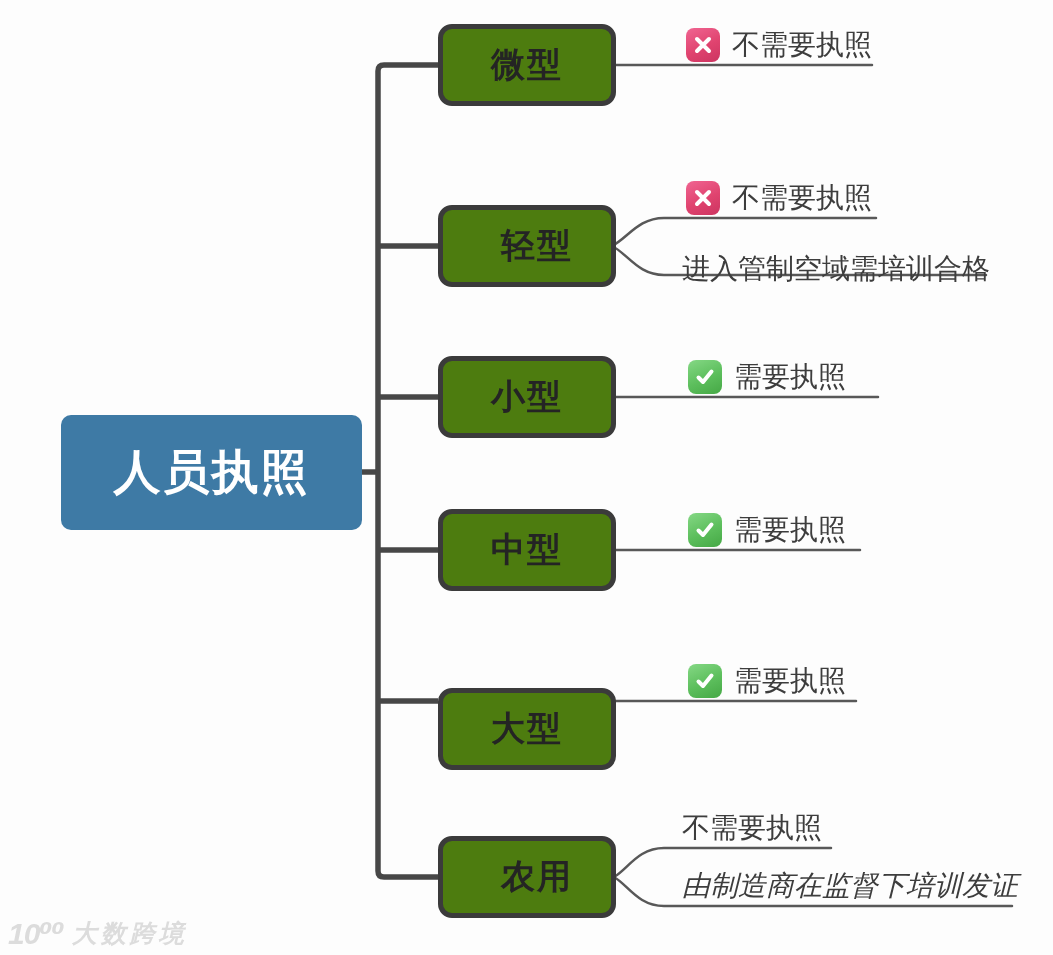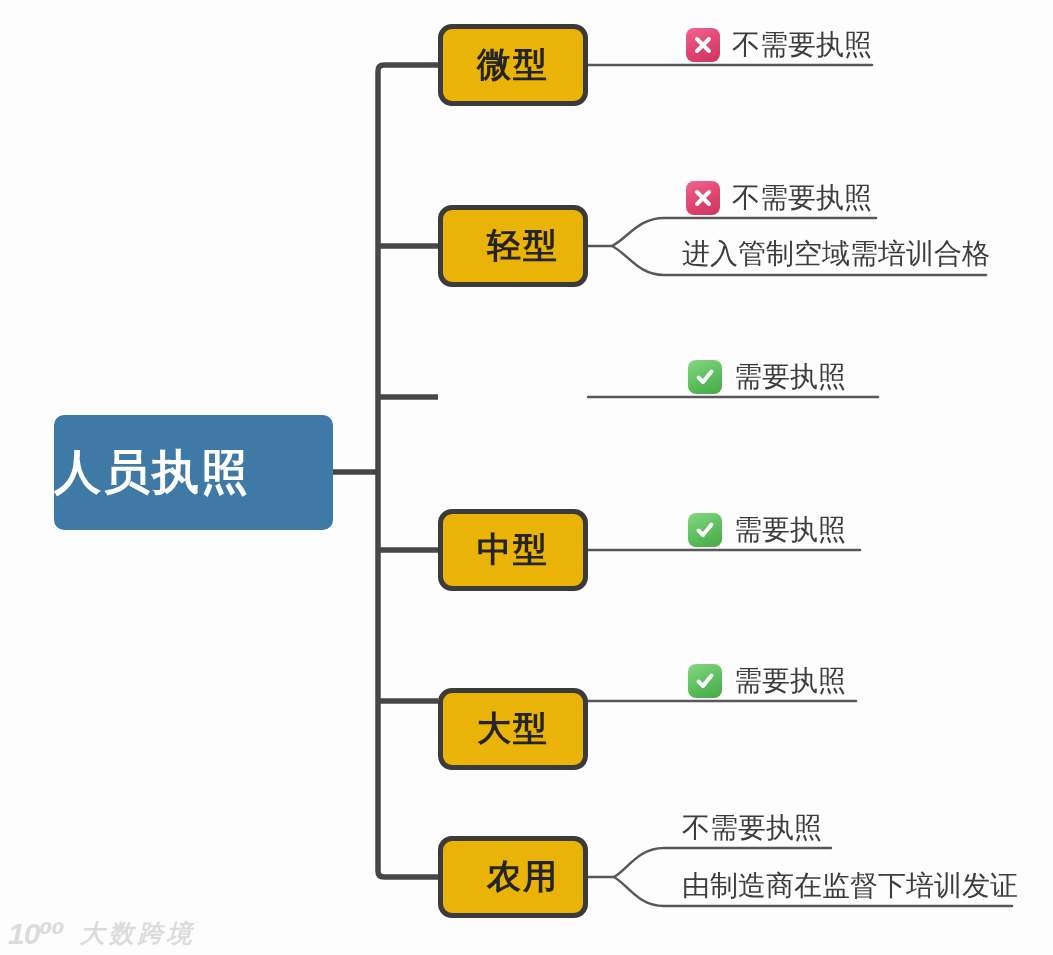--- a/index.html
+++ b/index.html
@@ -17,44 +17,45 @@
   }
   .connector-layer {
     position: absolute;
     left: 0;
     top: 0;
     pointer-events: none;
   }
   
   .root-node {
     position: absolute;
-    left: 54px;
+    left: 61px;
     top: 415px;
-    width: 279px;
+    width: 301px;
     height: 115px;
     background: #3e7aa5;
     border-radius: 10px;
     display: flex;
     align-items: center;
+    justify-content: center;
     box-sizing: border-box;
   }
   .root-node .label {
     color: #ffffff;
     font-size: 47px;
     font-weight: 700;
     letter-spacing: 2px;
     white-space: nowrap;
   }
   
   .branch-box {
     position: absolute;
     left: 438px;
-    width: 150px;
+    width: 178px;
     height: 82px;
-    background: #eab308;
+    background: #4d7c0f;
     border: 5px solid #3b3b3b;
     border-radius: 14px;
     display: flex;
     align-items: center;
     justify-content: center;
     box-sizing: border-box;
   }
   .branch-box .label {
     color: #242424;
     font-size: 34px;
@@ -90,34 +91,34 @@
   }
   .leaf-icon.cross {
     background: linear-gradient(155deg, #f06592 0%, #e0436f 55%, #cc3561 100%);
   }
   .leaf-icon.check {
     background: linear-gradient(155deg, #85d885 0%, #5cbe5c 55%, #45a845 100%);
   }
   .leaf-icon svg { display: block; }
   .l-b0  { left: 686px; top: 28px; }
   .l-b1a { left: 686px; top: 181px; }
-  .l-b1b { left: 682px; top: 237px; font-family: Liberation Mono, monospace; }
+  .l-b1b { left: 682px; top: 252px; font-family: Liberation Mono, monospace; }
   .l-b2  { left: 688px; top: 360px; }
   .l-b3  { left: 688px; top: 513px; }
   .l-b4  { left: 688px; top: 664px; }
   .l-b5a { left: 682px; top: 811px; }
-  .l-b5b { left: 682px; top: 869px; }
+  .l-b5b { left: 682px; top: 869px; font-style: italic; }
   
   .watermark {
     position: absolute;
     left: 8px;
     top: 916px;
     display: flex;
     align-items: center;
-    gap: 16px;
+    gap: 8px;
     color: #dcdcdc;
     user-select: none;
   }
   .watermark .wm-logo {
     font-size: 30px;
     font-weight: 700;
     font-style: italic;
     letter-spacing: -1px;
   }
   .watermark .wm-name {
@@ -156,20 +157,23 @@
   <div class="root-node">
     <span class="label">人员执照</span>
   </div>
 
   <div class="branch-box b0">
     <span class="label">微型</span>
   </div>
   <div class="branch-box b1">
     <span class="label">轻型</span>
   </div>
+  <div class="branch-box b2">
+    <span class="label">小型</span>
+  </div>
   <div class="branch-box b3">
     <span class="label">中型</span>
   </div>
   <div class="branch-box b4">
     <span class="label">大型</span>
   </div>
   <div class="branch-box b5">
     <span class="label">农用</span>
   </div>
 

